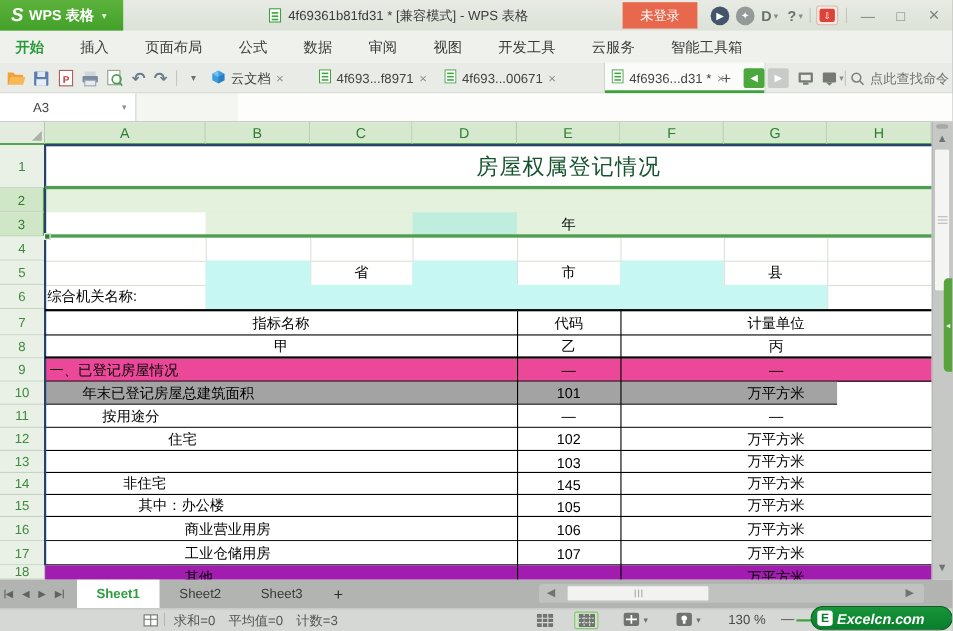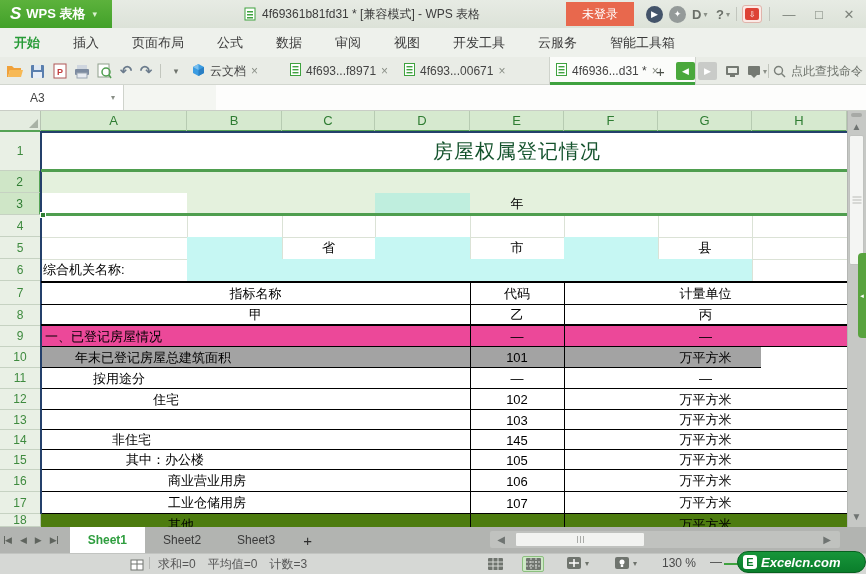--- a/index.html
+++ b/index.html
@@ -416,21 +416,21 @@
       <div class="abs" style="left: 41px; top: 470px; width: 806px; height: 22px; overflow: hidden; background: rgb(255, 255, 255); border-bottom: 1px solid rgb(0, 0, 0);">
         <div class="cell" style="position: absolute; left: 127px; top: 0px; width: 298px; height: 22px;">商业营业用房</div>
         <div class="cell c-center" style="position: absolute; left: 429px; top: 0px; width: 94px; height: 22px;">106</div>
         <div class="cell c-center" style="position: absolute; left: 523px; top: 0px; width: 283px; height: 22px;">万平方米</div>
       </div>
       <div class="abs" style="left: 41px; top: 492px; width: 806px; height: 22px; overflow: hidden; background: rgb(255, 255, 255); border-bottom: 1px solid rgb(0, 0, 0);">
         <div class="cell" style="position: absolute; left: 127px; top: 0px; width: 298px; height: 22px;">工业仓储用房</div>
         <div class="cell c-center" style="position: absolute; left: 429px; top: 0px; width: 94px; height: 22px;">107</div>
         <div class="cell c-center" style="position: absolute; left: 523px; top: 0px; width: 283px; height: 22px;">万平方米</div>
       </div>
-      <div class="abs" style="left: 41px; top: 514px; width: 806px; height: 13px; overflow: hidden; background: #4d7c0f;">
+      <div class="abs" style="left: 41px; top: 514px; width: 806px; height: 13px; overflow: hidden; background: #a21caf;">
         <div class="cell" style="position: absolute; left: 127px; top: 4px; width: 298px; height: 13px;">其他</div>
         <div class="cell c-center" style="position: absolute; left: 429px; top: 4px; width: 94px; height: 13px;"></div>
         <div class="cell c-center" style="position: absolute; left: 523px; top: 4px; width: 283px; height: 13px;">万平方米</div>
       </div>
     </div>
 
   <div class="abs navy" style="left:41px;top:131px;width:806px;height:2px"></div>
   <div class="abs navy" style="left:40px;top:131px;width:2px;height:383px"></div>
   <div class="abs grn" style="left:41px;top:169px;width:806px;height:3px"></div>
   <div class="abs grn" style="left:41px;top:213px;width:806px;height:3px"></div>

